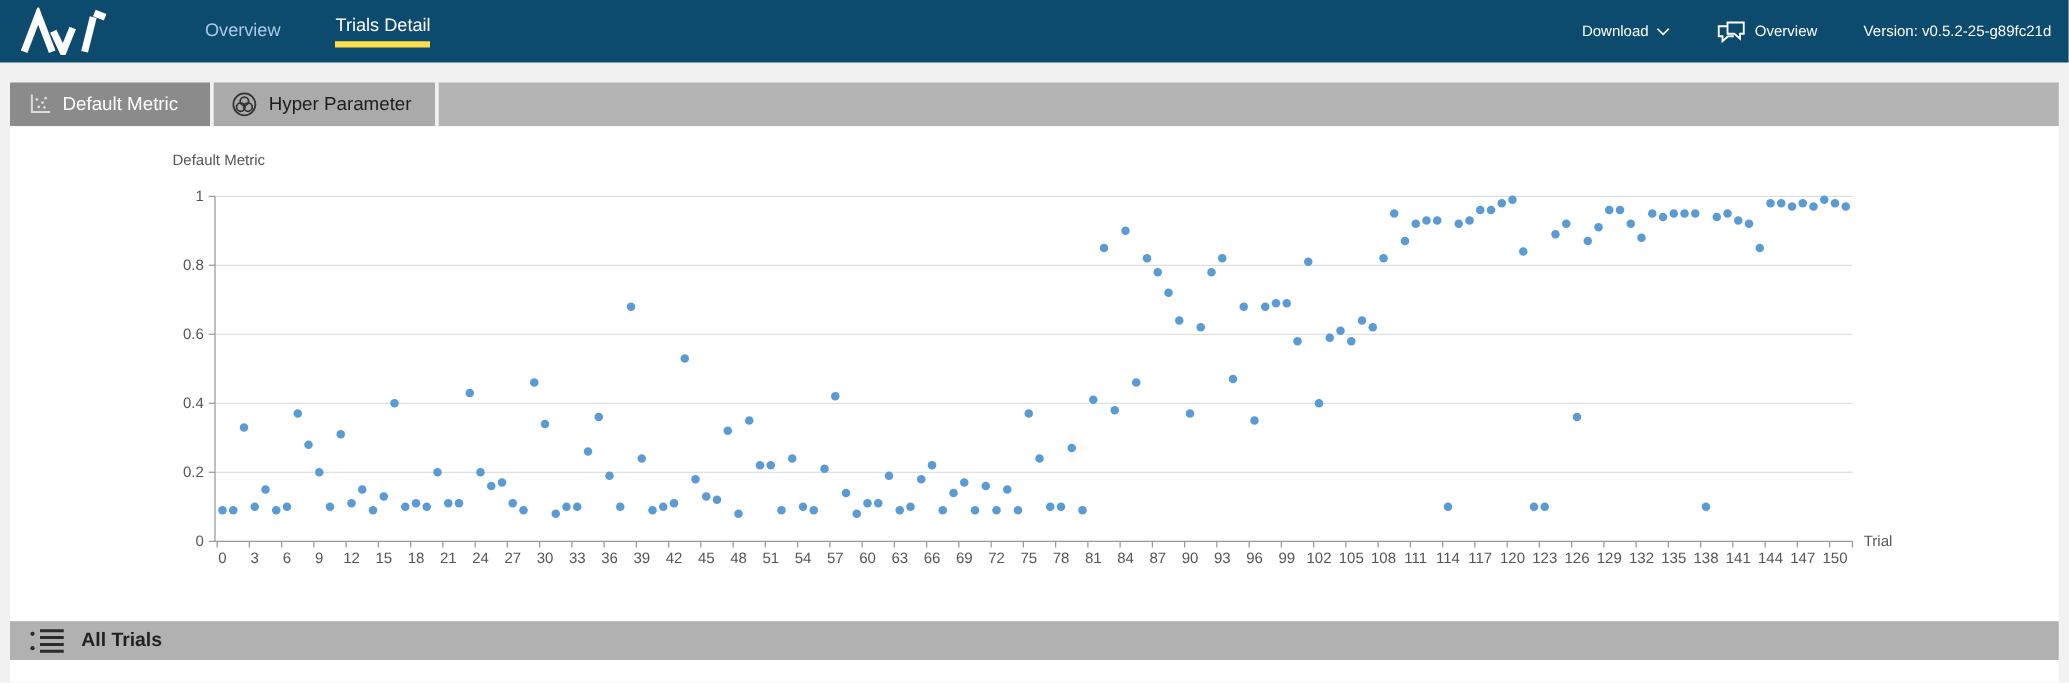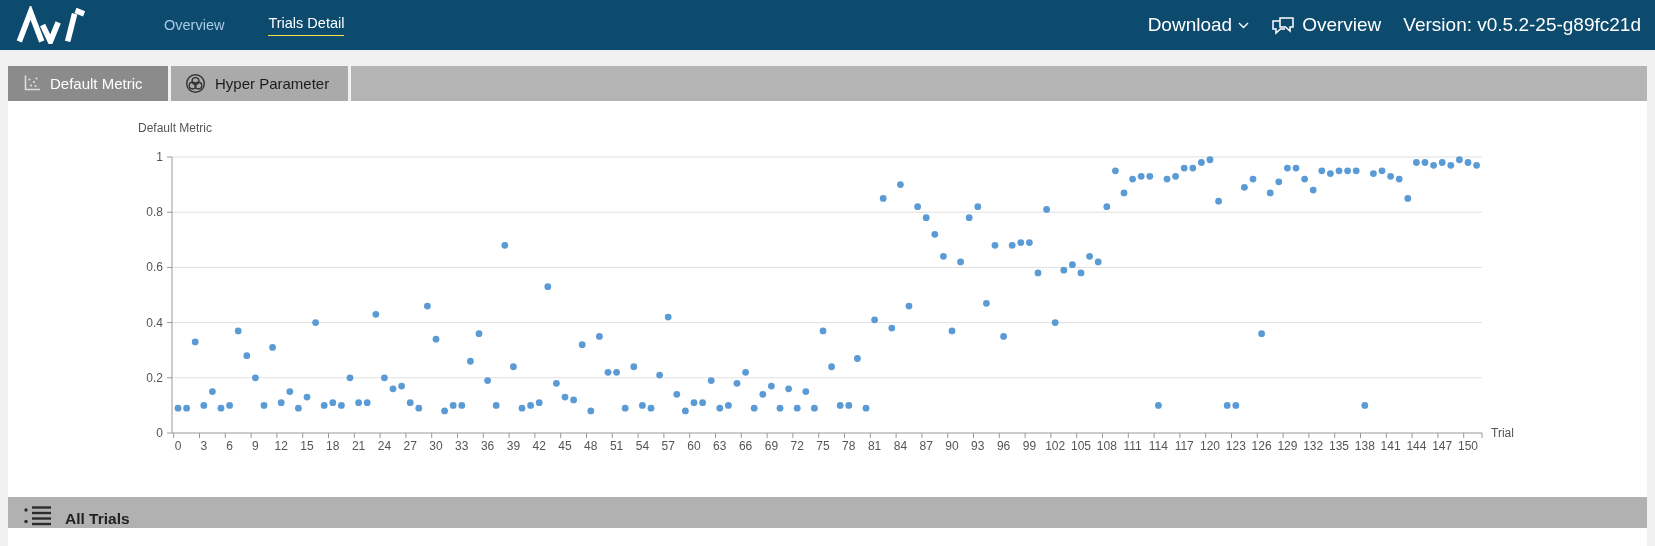--- a/index.html
+++ b/index.html
@@ -6,22 +6,22 @@
   body{font-family:"Liberation Sans",sans-serif;background:#f1f1f1;}
   .page{position:relative;width:1655px;height:546px;background:#f1f1f1;overflow:hidden;}
 
   
   .topbar{position:absolute;left:0;top:0;width:1655px;height:50px;background:#0c4a6e;
           display:flex;align-items:center;color:#fff;}
   .logo{margin-left:12px;flex:0 0 auto;}
   .nav{display:flex;align-items:center;margin-left:26px;}
   .nav-item{font-size:14.5px;margin-left:44px;cursor:pointer;}
   .nav-item.inactive{color:#a9cbe9;}
-  .nav-item.active{color:#ffffff;border-bottom:1px solid #fde047;padding-bottom:4px;}
-  .topbar-right{margin-left:auto;display:flex;align-items:center;gap:22px;padding-right:14px;font-size:19px;}
+  .nav-item.active{color:#ffffff;border-bottom:5px solid #fde047;padding-bottom:4px;}
+  .topbar-right{margin-left:auto;display:flex;align-items:center;gap:37px;padding-right:14px;font-size:12px;}
   .dl{display:flex;align-items:center;gap:6px;cursor:pointer;}
   .fb{display:flex;align-items:center;gap:7px;cursor:pointer;}
 
   
   .tabbar{position:absolute;left:8px;top:66px;width:1639px;height:35px;display:flex;}
   .tab{height:35px;display:flex;align-items:center;gap:9px;padding:0 14px;box-sizing:border-box;
        font-size:15px;margin-right:3px;cursor:pointer;white-space:nowrap;}
   .tab.active{background:#8b8b8b;color:#ffffff;width:160px;}
   .tab.inactive{background:#aaaaaa;color:#1c1c1c;align-items:center;}
   .tab-hyper{width:177px;}
@@ -29,21 +29,21 @@
   .tab-filler{flex:1;background:#b4b4b4;height:35px;}
   .tab .ticon{flex:0 0 auto;display:flex;}
 
   
   .panel{position:absolute;left:8px;top:101px;width:1639px;height:445px;background:#ffffff;}
   .chart-wrap{position:absolute;left:0;top:0;width:1639px;height:380px;}
   .chart text{font-family:"Liberation Sans",sans-serif;font-size:12px;fill:#555;}
 
   
   .all-trials{position:absolute;left:0;top:396px;width:1639px;height:31px;background:#b1b1b1;
-              display:flex;align-items:flex-end;color:#1f1f1f;}
+              display:flex;align-items:center;color:#1f1f1f;}
   .all-trials .aticon{margin-left:14px;display:flex;}
   .at-label{margin-left:13px;font-size:15.5px;font-weight:bold;color:#222;}
 </style>
 </head>
 <body>
 
 <div class="page">
 
   <header class="topbar">
     <svg class="logo" width="82" height="38" viewBox="0 0 86 44">

